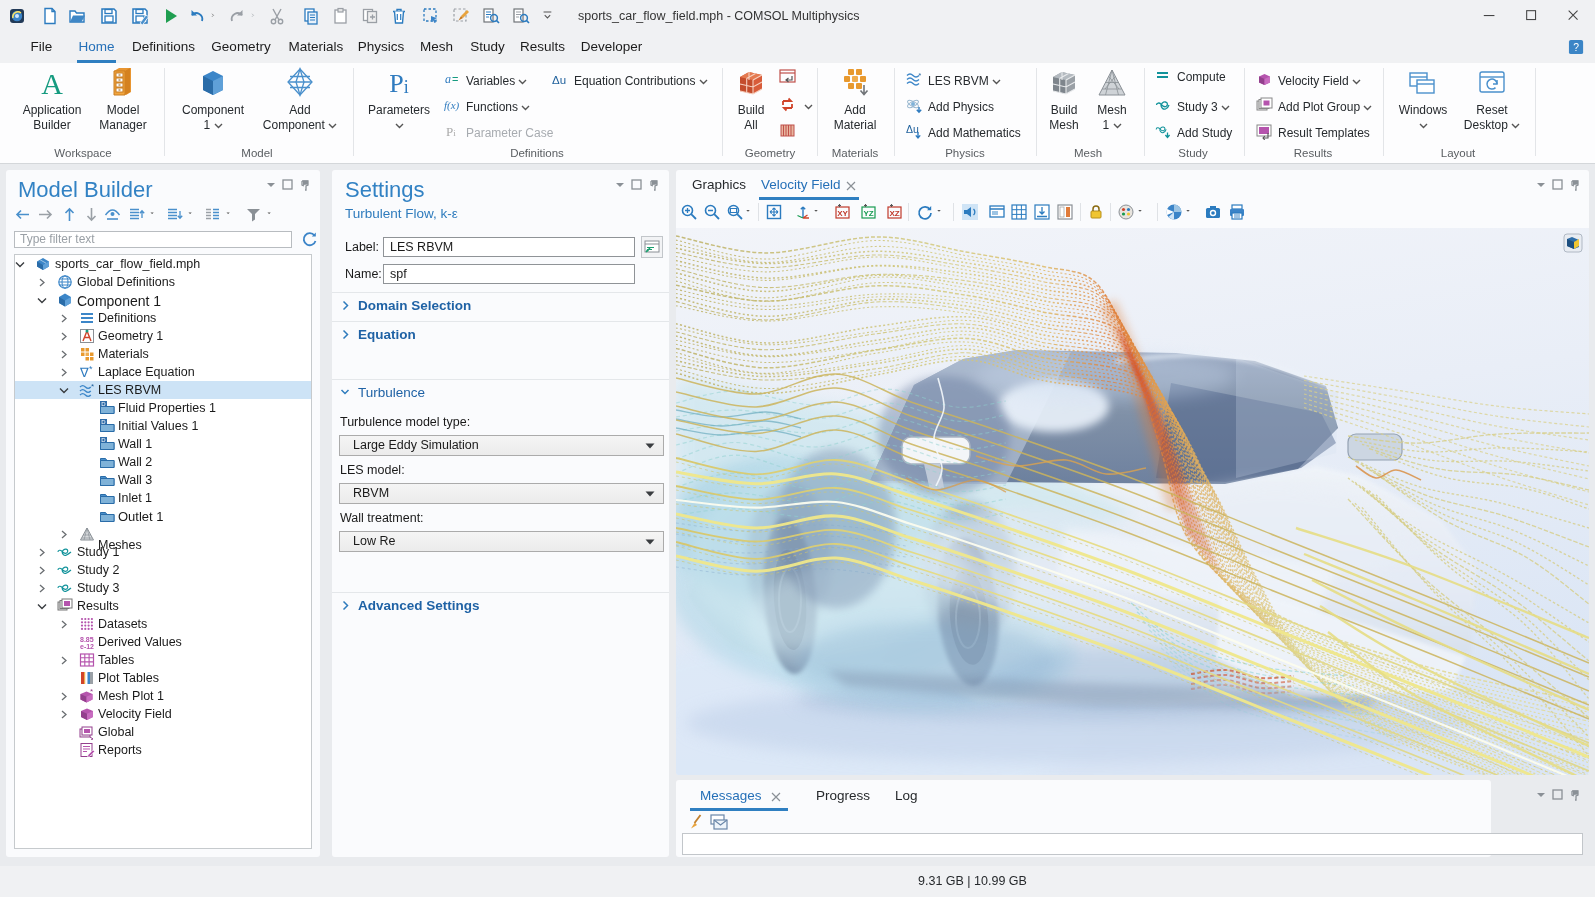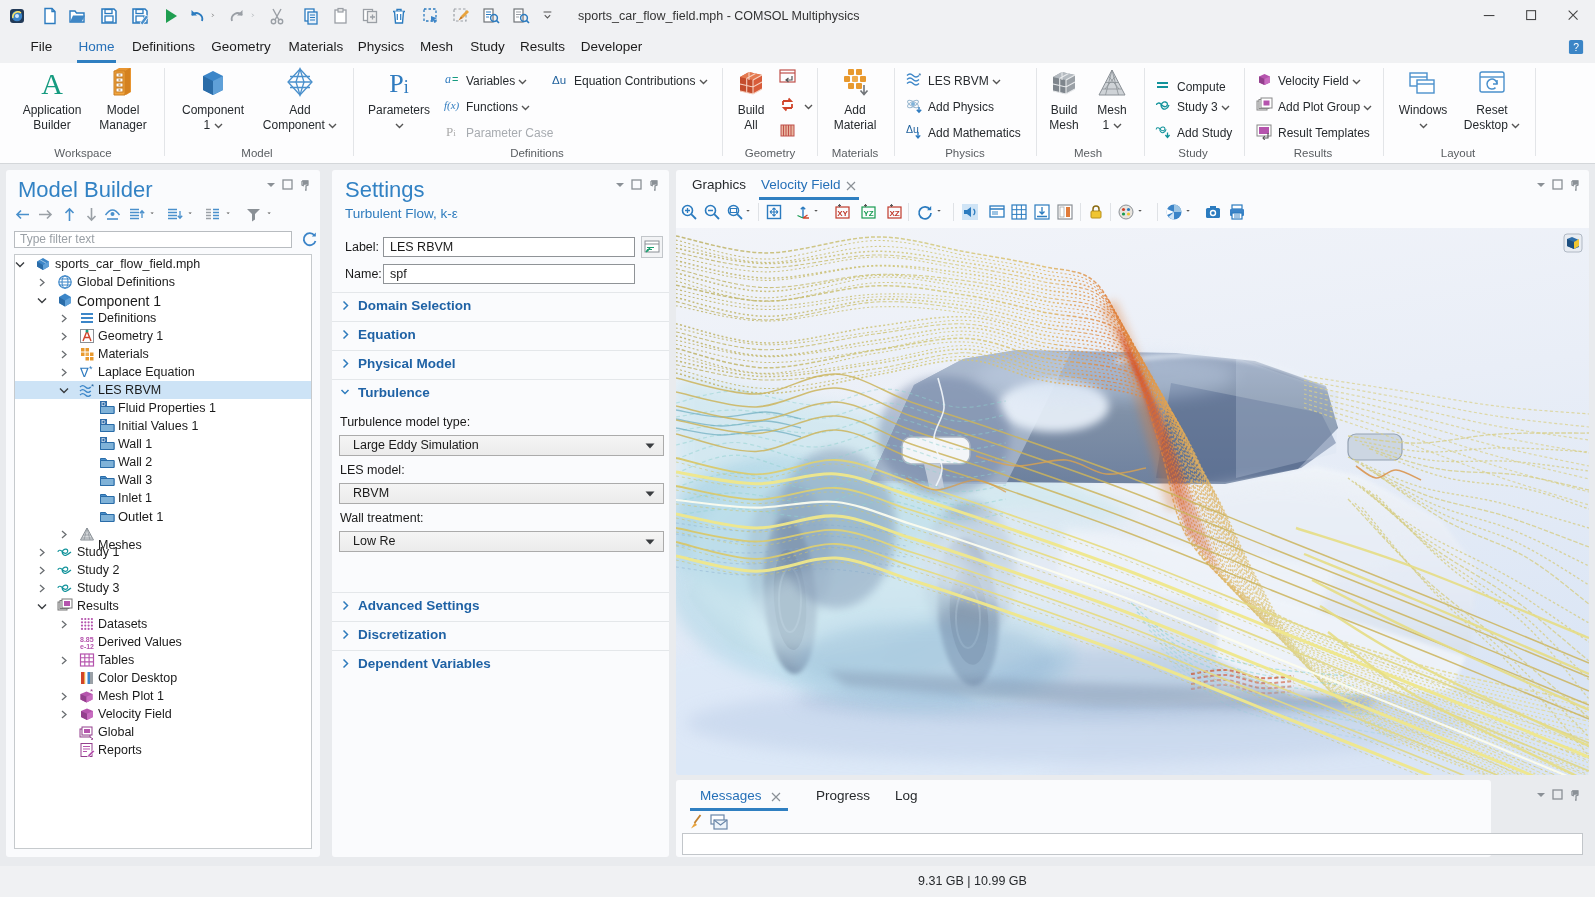--- a/index.html
+++ b/index.html
@@ -302,21 +302,21 @@
     <div class="bigbtn" style="left:1082px;width:60px">
       <div style="height:32px;margin-bottom:4px"><svg width="30" height="32" viewBox="0 0 30 32">
           <path d="M15 3L28 28H2z" fill="#cfd3d7" stroke="#8a9096" stroke-width="1"></path>
           <path d="M15 3L8.5 28M15 3l6.5 25M11.8 9.5L22 22M18.2 9.5L8 22M5.2 22h19.6M8.5 15.5h13" stroke="#8a9096" stroke-width="0.8" fill="none"></path>
         </svg></div>
       <div>Mesh</div>
       <div>1 <svg width="9" height="6" viewBox="0 0 9 6" style="vertical-align:middle">
           <path d="M1 1l3.5 3.5L8 1" fill="none" stroke="#555" stroke-width="1.4"></path>
         </svg></div>
     </div>
-    <div class="smallrow" style="left:1155px;top:14px;width:260px"><svg width="17" height="17" viewBox="0 0 17 17">
+    <div class="smallrow" style="left:1155px;top:4px;width:260px"><svg width="17" height="17" viewBox="0 0 17 17">
         <path d="M2 6h11M2 10h11" stroke="#12939b" stroke-width="2.2"></path>
       </svg>Compute</div>
     <div class="smallrow" style="left:1155px;top:34px;width:260px"><svg width="17" height="17" viewBox="0 0 17 17">
         <path d="M1.5 8c0-2.5 3-2.5 4.5-.8S9 10.5 11 9.5s2-4-0.5-4.5S6 7 6 8.5 8 13 10.5 12 14 8 14 8" fill="none" stroke="#12939b" stroke-width="1.3"></path>
       </svg>Study 3 <svg width="9" height="6" viewBox="0 0 9 6" style="vertical-align:middle">
         <path d="M1 1l3.5 3.5L8 1" fill="none" stroke="#555" stroke-width="1.4"></path>
       </svg></div>
     <div class="smallrow" style="left:1155px;top:60px;width:260px"><svg width="17" height="17" viewBox="0 0 17 17">
         <g transform="scale(0.8)">
           <path d="M1.5 8c0-2.5 3-2.5 4.5-.8S9 10.5 11 9.5s2-4-0.5-4.5S6 7 6 8.5 8 13 10.5 12 14 8 14 8" fill="none" stroke="#12939b" stroke-width="1.3"></path>
@@ -619,21 +619,21 @@
       <path d="M1.5 5.8h13M1.5 9.9h13M5.8 2v12M10.1 2v12" stroke="#b554ad" stroke-width="1.1"></path>
     </svg>
     <div class="abs" style="left:92px;top:483px;font-size:12.5px;color:#1a1a1a;white-space:nowrap">Tables</div>
     <svg style="position:absolute;left:73px;top:500px" width="16" height="16" viewBox="0 0 16 16">
       <rect x="2" y="2" width="3" height="12" fill="#d0442a"></rect>
       <rect x="5" y="2" width="1.5" height="12" fill="#f0ad4e"></rect>
       <rect x="6.5" y="2" width="2" height="12" fill="#fff"></rect>
       <rect x="8.5" y="2" width="2.5" height="12" fill="#3c86c8"></rect>
       <rect x="11" y="2" width="3" height="12" fill="#9aa0a6"></rect>
     </svg>
-    <div class="abs" style="left:92px;top:501px;font-size:12.5px;color:#1a1a1a;white-space:nowrap">Color Desktop</div>
+    <div class="abs" style="left:92px;top:501px;font-size:12.5px;color:#1a1a1a;white-space:nowrap">Plot Tables</div>
     <svg style="position:absolute;left:54px;top:522px" width="8" height="9" viewBox="0 0 8 9">
       <path d="M2 1l4 3.5L2 8" fill="none" stroke="#6a6e72" stroke-width="1.3"></path>
     </svg>
     <svg style="position:absolute;left:73px;top:518px" width="16" height="16" viewBox="0 0 16 16">
       <path d="M7.5 3.5L13.5 6v5.5l-6 3-6-3V6z" fill="#b554ad"></path>
       <path d="M1.5 6l6 2.8v5.7l-6-3z" fill="#933f8d"></path>
       <path d="M7.5 8.8l6-2.8v5.5l-6 3z" fill="#c86cc0"></path>
       <text x="11" y="5.5" font-size="8" fill="#933f8d">*</text>
     </svg>
     <div class="abs" style="left:92px;top:519px;font-size:12.5px;color:#1a1a1a;white-space:nowrap">Mesh Plot 1</div>
@@ -686,61 +686,43 @@
         <path d="M1.5 1.5l4 4-4 4" fill="none" stroke="#2e7bbd" stroke-width="1.5"></path>
       </svg>
       <div class="abs" style="left:26px;top:5px;font-size:13.5px;color:#1f62a5;font-weight:bold">Domain Selection</div>
     </div>
     <div class="abs" style="left:0;top:151px;width:337px;height:29px;border-top:1px solid #e4e7ea">
       <svg style="position:absolute;left:10px;top:7px" width="8" height="11" viewBox="0 0 8 11">
         <path d="M1.5 1.5l4 4-4 4" fill="none" stroke="#2e7bbd" stroke-width="1.5"></path>
       </svg>
       <div class="abs" style="left:26px;top:5px;font-size:13.5px;color:#1f62a5;font-weight:bold">Equation</div>
     </div>
-    <div class="abs" style="left:0;top:180px;width:337px;height:29px;border-top:1px solid #e4e7ea">
-      <svg style="position:absolute;left:10px;top:7px" width="8" height="11" viewBox="0 0 8 11">
-        <path d="M1.5 1.5l4 4-4 4" fill="none" stroke="#2e7bbd" stroke-width="1.5"></path>
-      </svg>
-      <div class="abs" style="left:26px;top:5px;font-size:13.5px;color:#1f62a5;font-weight:bold">Physical Model</div>
-    </div>
     <div class="abs" style="left:0;top:209px;width:337px;height:29px;border-top:1px solid #e4e7ea">
       <svg style="position:absolute;left:8px;top:8px" width="10" height="10" viewBox="0 0 10 10">
         <path d="M1.5 2l3.5 3.5L8.5 2" fill="none" stroke="#2e7bbd" stroke-width="1.5"></path>
       </svg>
-      <div class="abs" style="left:26px;top:5px;font-size:13.5px;color:#1f62a5;font-weight:bold">Turbulence</div>
+      <div class="abs" style="left:26px;top:5px;font-size:13.5px;color:#1f62a5;font-weight:normal">Turbulence</div>
     </div>
     <div class="abs" style="left:8px;top:245px;font-size:12.5px;color:#1a1a1a">Turbulence model type:</div>
     <div class="abs" style="left:7px;top:265px;width:325px;height:21px;background:linear-gradient(#f5f5f5,#ebebeb);border:1px solid #ababab;font-size:12.5px;line-height:19px;padding-left:13px;color:#1a1a1a">Large Eddy Simulation<svg style="position:absolute;right:8px;top:7px" width="10" height="6" viewBox="0 0 10 6">
         <path d="M0.5 0.5L5 5.5L9.5 0.5z" fill="#3a3d40"></path>
       </svg></div>
     <div class="abs" style="left:8px;top:293px;font-size:12.5px;color:#1a1a1a">LES model:</div>
     <div class="abs" style="left:7px;top:313px;width:325px;height:21px;background:linear-gradient(#f5f5f5,#ebebeb);border:1px solid #ababab;font-size:12.5px;line-height:19px;padding-left:13px;color:#1a1a1a">RBVM<svg style="position:absolute;right:8px;top:7px" width="10" height="6" viewBox="0 0 10 6">
         <path d="M0.5 0.5L5 5.5L9.5 0.5z" fill="#3a3d40"></path>
       </svg></div>
     <div class="abs" style="left:8px;top:341px;font-size:12.5px;color:#1a1a1a">Wall treatment:</div>
     <div class="abs" style="left:7px;top:361px;width:325px;height:21px;background:linear-gradient(#f5f5f5,#ebebeb);border:1px solid #ababab;font-size:12.5px;line-height:19px;padding-left:13px;color:#1a1a1a">Low Re<svg style="position:absolute;right:8px;top:7px" width="10" height="6" viewBox="0 0 10 6">
         <path d="M0.5 0.5L5 5.5L9.5 0.5z" fill="#3a3d40"></path>
       </svg></div>
     <div class="abs" style="left:0;top:422px;width:337px;height:29px;border-top:1px solid #e4e7ea">
       <svg style="position:absolute;left:10px;top:7px" width="8" height="11" viewBox="0 0 8 11">
         <path d="M1.5 1.5l4 4-4 4" fill="none" stroke="#2e7bbd" stroke-width="1.5"></path>
       </svg>
       <div class="abs" style="left:26px;top:5px;font-size:13.5px;color:#1f62a5;font-weight:bold">Advanced Settings</div>
-    </div>
-    <div class="abs" style="left:0;top:451px;width:337px;height:29px;border-top:1px solid #e4e7ea">
-      <svg style="position:absolute;left:10px;top:7px" width="8" height="11" viewBox="0 0 8 11">
-        <path d="M1.5 1.5l4 4-4 4" fill="none" stroke="#2e7bbd" stroke-width="1.5"></path>
-      </svg>
-      <div class="abs" style="left:26px;top:5px;font-size:13.5px;color:#1f62a5;font-weight:bold">Discretization</div>
-    </div>
-    <div class="abs" style="left:0;top:480px;width:337px;height:29px;border-top:1px solid #e4e7ea">
-      <svg style="position:absolute;left:10px;top:7px" width="8" height="11" viewBox="0 0 8 11">
-        <path d="M1.5 1.5l4 4-4 4" fill="none" stroke="#2e7bbd" stroke-width="1.5"></path>
-      </svg>
-      <div class="abs" style="left:26px;top:5px;font-size:13.5px;color:#1f62a5;font-weight:bold">Dependent Variables</div>
     </div>
   </div>
 <div class="panel" style="left:676px;top:170px;width:913px;height:605px;overflow:hidden">
     <div class="abs" style="left:16px;top:7px;font-size:13.5px;color:#26292c">Graphics</div>
     <div class="abs" style="left:85px;top:7px;font-size:13.5px;color:#2570b8">Velocity Field</div>
     <svg style="position:absolute;left:170px;top:11px" width="10" height="10" viewBox="0 0 10 10">
       <path d="M1 1l8 8M9 1L1 9" stroke="#8a9096" stroke-width="1.2"></path>
     </svg>
     <div class="abs" style="left:83px;top:27px;width:100px;height:3px;background:#2f7fc1"></div>
     <svg style="position:absolute;left:860px;top:9px" width="52" height="12" viewBox="0 0 52 12">

